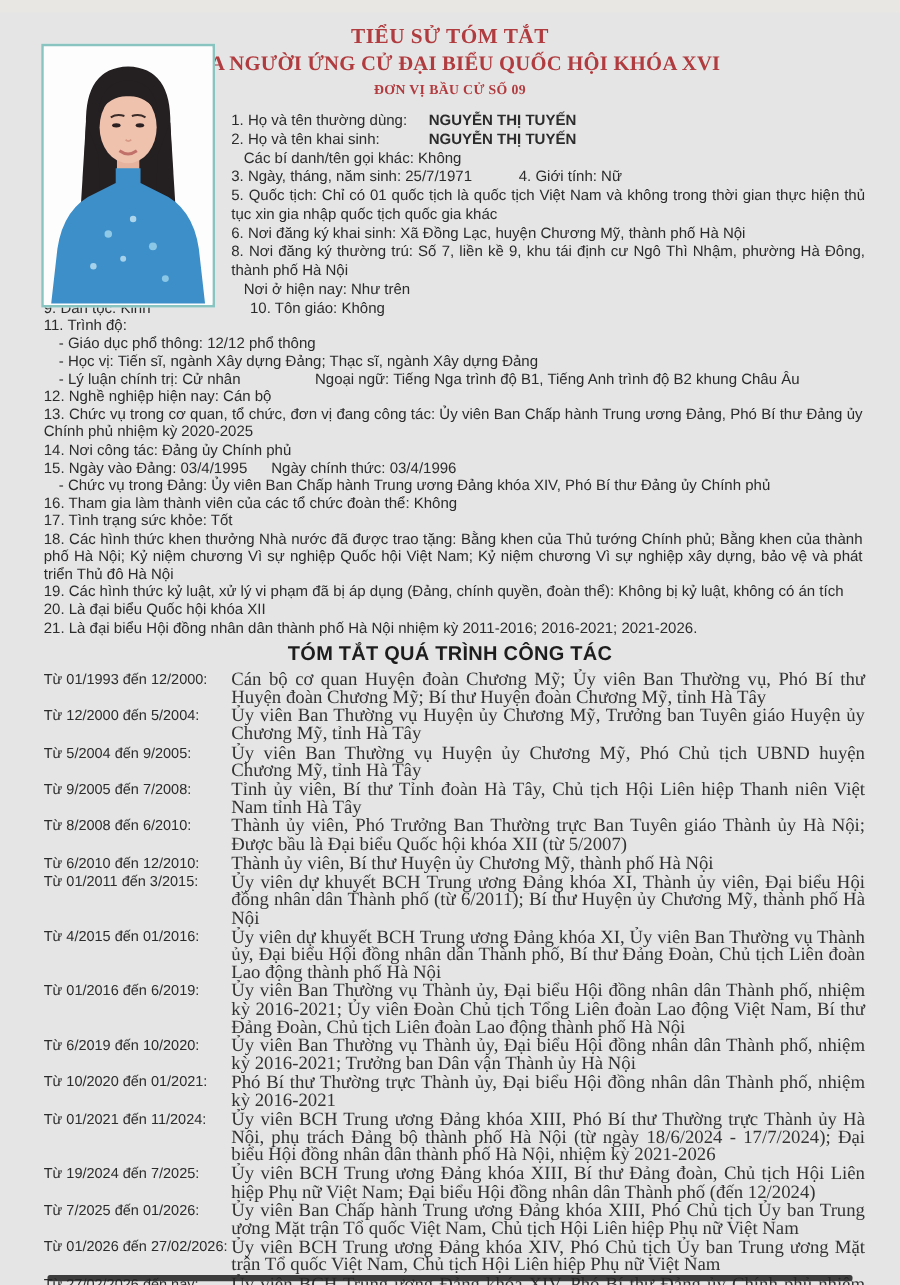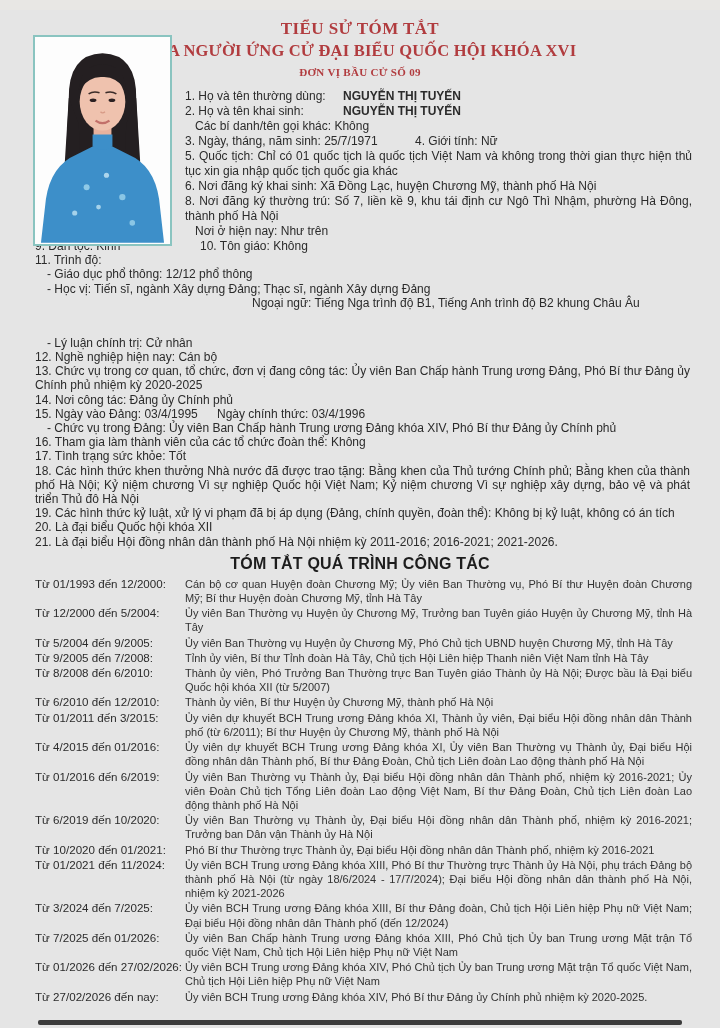--- a/index.html
+++ b/index.html
@@ -35,21 +35,21 @@
   .info-full .ind { padding-left:12px; }
 
   .career-heading {
     text-align:center; font-size:16px; font-weight:bold; color:#1d1d1d;
     letter-spacing:.2px; margin:5px 0 4px 0; line-height:19px;
     font-family:"Liberation Sans", sans-serif;
   }
   .career-table { margin:0 28px 0 35px; }
   .career-row { display:flex; align-items:flex-start; margin-bottom:1px; }
   .career-period { flex:0 0 150px; font-size:11.6px; line-height:14.2px; color:#2b2b2b; }
-  .career-detail { flex:1; font-size:11px; line-height:14.2px; color:#333333; text-align:justify; }
+  .career-detail { flex:1; font-size:15px; line-height:14.2px; color:#333333; text-align:justify;font-family:Liberation Serif, serif; }
 </style>
 </head>
 <body>
 
 <div class="page">
   <div class="top-edge"></div>
 
   <header>
     <div class="doc-title">TIỂU SỬ TÓM TẮT</div>
     <div class="doc-subtitle">CỦA NGƯỜI ỨNG CỬ ĐẠI BIỂU QUỐC HỘI KHÓA XVI</div>
@@ -102,21 +102,21 @@
       <div class="tline"><span>6. Nơi đăng ký khai sinh: Xã Đồng Lạc, huyện Chương Mỹ, thành phố Hà Nội</span></div>
       <div class="tline"><span>8. Nơi đăng ký thường trú: Số 7, liền kề 9, khu tái định cư Ngô Thì Nhậm, phường Hà Đông, thành phố Hà Nội</span></div>
       <div class="tline ind"><span>Nơi ở hiện nay: Như trên</span></div>
     </section>
 
   <section class="info-full" id="info-full">
       <div class="tline"><span class="fw" style="width: 165px;">9. Dân tộc: Kinh</span><span>10. Tôn giáo: Không</span></div>
       <div class="tline"><span>11. Trình độ:</span></div>
       <div class="tline ind"><span>- Giáo dục phổ thông: 12/12 phổ thông</span></div>
       <div class="tline ind"><span>- Học vị: Tiến sĩ, ngành Xây dựng Đảng; Thạc sĩ, ngành Xây dựng Đảng</span></div>
-      <div class="tline ind"><span class="fw" style="width: 205px; margin-top: 40px;">- Lý luận chính trị: Cử nhân</span><span>Ngoại ngữ: Tiếng Nga trình độ B1, Tiếng Anh trình độ B2 khung Châu Âu</span></div>
+      <div class="tline ind"><span class="fw" style="width: 205px;">- Lý luận chính trị: Cử nhân</span><span>Ngoại ngữ: Tiếng Nga trình độ B1, Tiếng Anh trình độ B2 khung Châu Âu</span></div>
       <div class="tline"><span>12. Nghề nghiệp hiện nay: Cán bộ</span></div>
       <div class="tline"><span>13. Chức vụ trong cơ quan, tổ chức, đơn vị đang công tác: Ủy viên Ban Chấp hành Trung ương Đảng, Phó Bí thư Đảng ủy Chính phủ nhiệm kỳ 2020-2025</span></div>
       <div class="tline"><span>14. Nơi công tác: Đảng ủy Chính phủ</span></div>
       <div class="tline"><span class="fw" style="width: 182px;">15. Ngày vào Đảng: 03/4/1995</span><span>Ngày chính thức: 03/4/1996</span></div>
       <div class="tline ind"><span>- Chức vụ trong Đảng: Ủy viên Ban Chấp hành Trung ương Đảng khóa XIV, Phó Bí thư Đảng ủy Chính phủ</span></div>
       <div class="tline"><span>16. Tham gia làm thành viên của các tổ chức đoàn thể: Không</span></div>
       <div class="tline"><span>17. Tình trạng sức khỏe: Tốt</span></div>
       <div class="tline"><span>18. Các hình thức khen thưởng Nhà nước đã được trao tặng: Bằng khen của Thủ tướng Chính phủ; Bằng khen của thành phố Hà Nội; Kỷ niệm chương Vì sự nghiệp Quốc hội Việt Nam; Kỷ niệm chương Vì sự nghiệp xây dựng, bảo vệ và phát triển Thủ đô Hà Nội</span></div>
       <div class="tline"><span>19. Các hình thức kỷ luật, xử lý vi phạm đã bị áp dụng (Đảng, chính quyền, đoàn thể): Không bị kỷ luật, không có án tích</span></div>
       <div class="tline"><span>20. Là đại biểu Quốc hội khóa XII</span></div>
@@ -168,21 +168,21 @@
       </div>
       <div class="career-row">
         <span class="career-period">Từ 10/2020 đến 01/2021:</span>
         <span class="career-detail">Phó Bí thư Thường trực Thành ủy, Đại biểu Hội đồng nhân dân Thành phố, nhiệm kỳ 2016-2021</span>
       </div>
       <div class="career-row">
         <span class="career-period">Từ 01/2021 đến 11/2024:</span>
         <span class="career-detail">Ủy viên BCH Trung ương Đảng khóa XIII, Phó Bí thư Thường trực Thành ủy Hà Nội, phụ trách Đảng bộ thành phố Hà Nội (từ ngày 18/6/2024 - 17/7/2024); Đại biểu Hội đồng nhân dân thành phố Hà Nội, nhiệm kỳ 2021-2026</span>
       </div>
       <div class="career-row">
-        <span class="career-period">Từ 3/2024 đến 7/2025:</span>
+        <span class="career-period">Từ 19/2024 đến 7/2025:</span>
         <span class="career-detail">Ủy viên BCH Trung ương Đảng khóa XIII, Bí thư Đảng đoàn, Chủ tịch Hội Liên hiệp Phụ nữ Việt Nam; Đại biểu Hội đồng nhân dân Thành phố (đến 12/2024)</span>
       </div>
       <div class="career-row">
         <span class="career-period">Từ 7/2025 đến 01/2026:</span>
         <span class="career-detail">Ủy viên Ban Chấp hành Trung ương Đảng khóa XIII, Phó Chủ tịch Ủy ban Trung ương Mặt trận Tổ quốc Việt Nam, Chủ tịch Hội Liên hiệp Phụ nữ Việt Nam</span>
       </div>
       <div class="career-row">
         <span class="career-period">Từ 01/2026 đến 27/02/2026:</span>
         <span class="career-detail">Ủy viên BCH Trung ương Đảng khóa XIV, Phó Chủ tịch Ủy ban Trung ương Mặt trận Tổ quốc Việt Nam, Chủ tịch Hội Liên hiệp Phụ nữ Việt Nam</span>
       </div>

